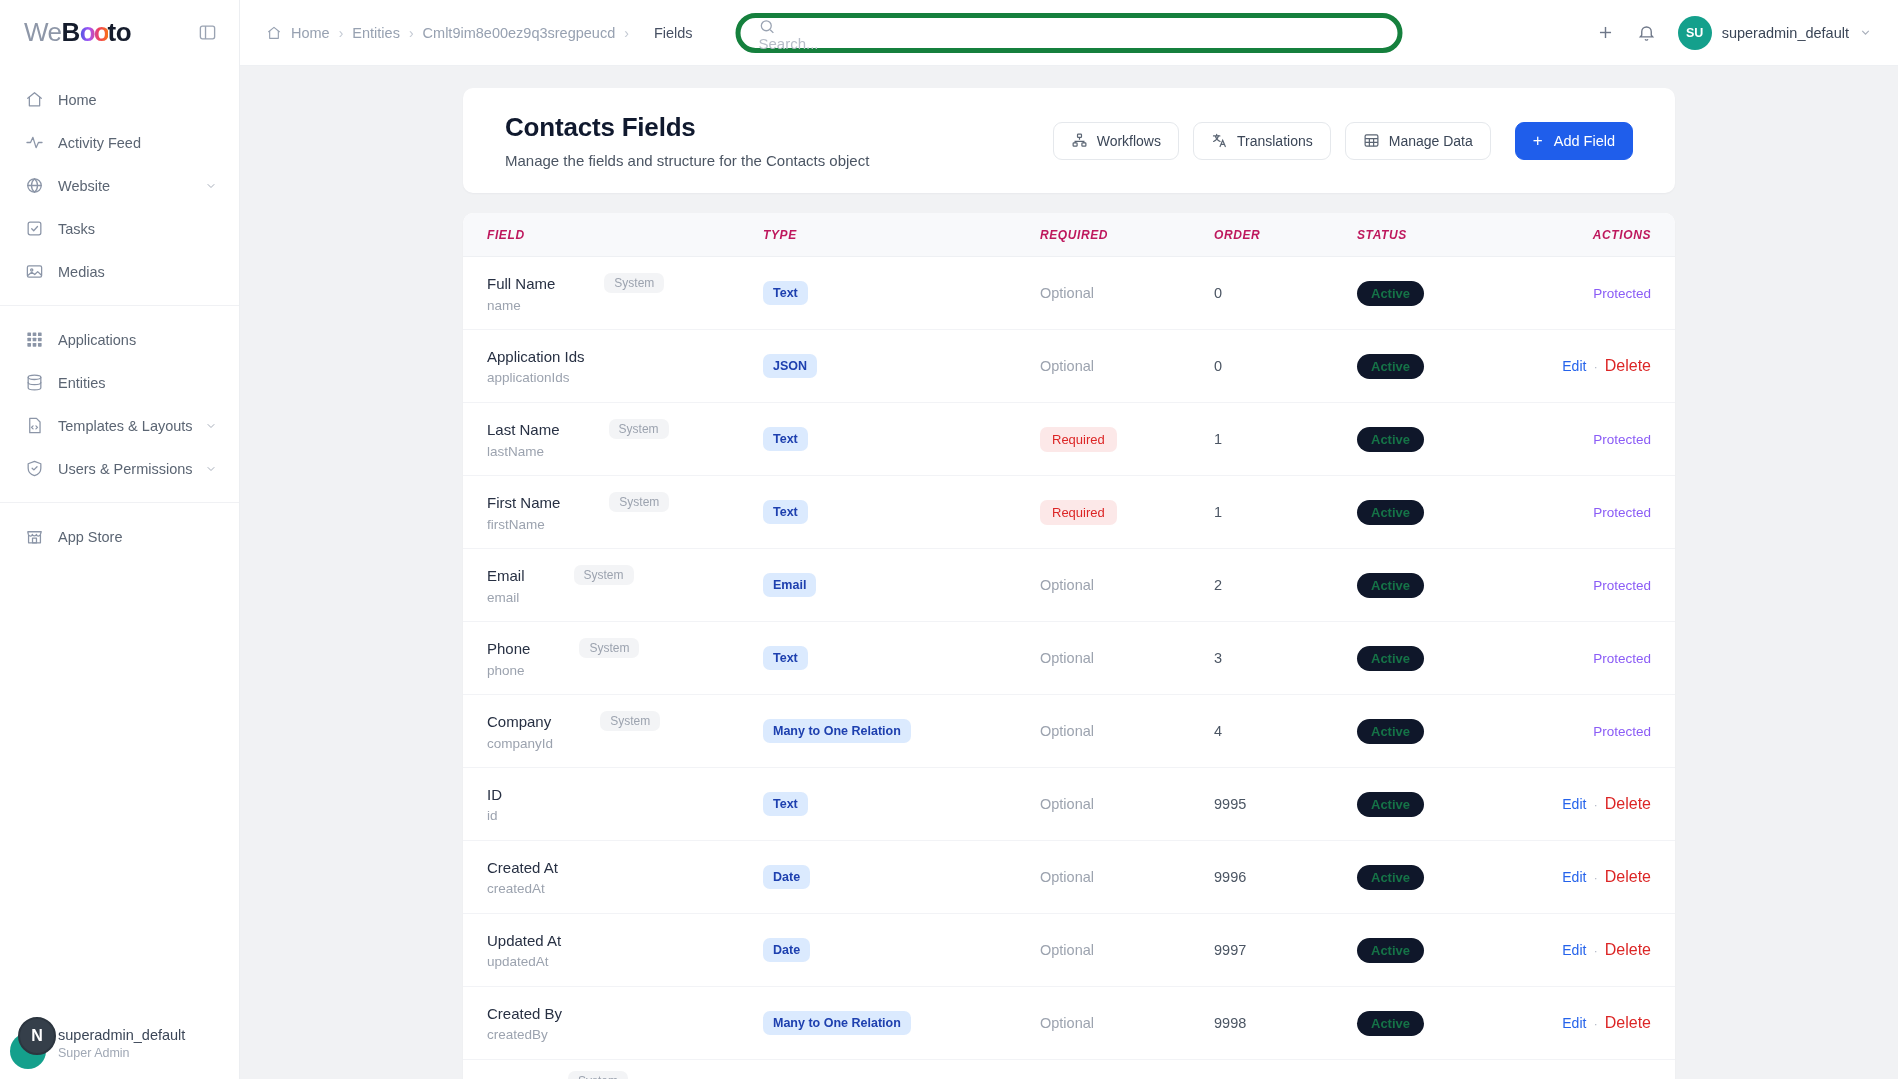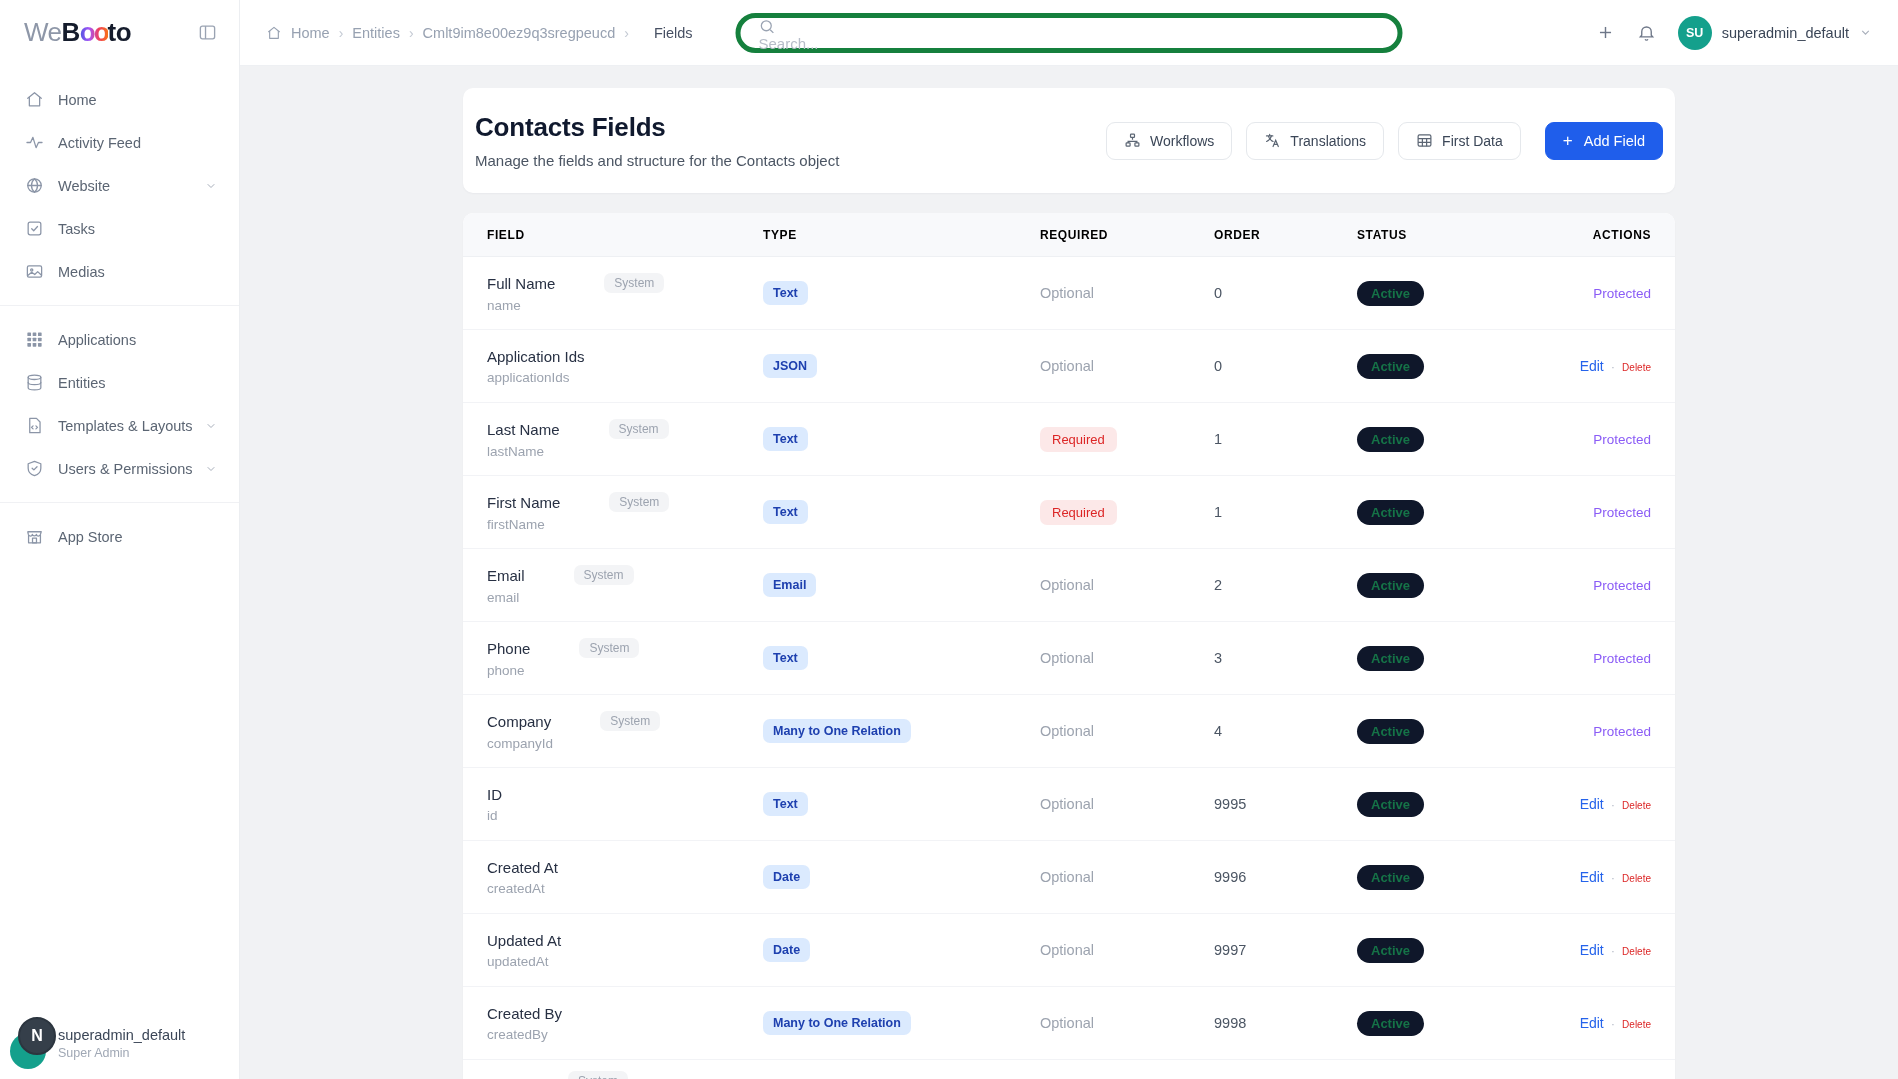--- a/index.html
+++ b/index.html
@@ -44,48 +44,48 @@
   .icon-btn { color:#6e7788; display:flex; cursor:pointer; }
   .user-chip { display:flex; align-items:center; gap:10px; cursor:pointer; }
   .avatar { width:34px; height:34px; border-radius:50%; background:#14a08c; color:#fff; font-size:12.5px; font-weight:700; display:flex; align-items:center; justify-content:center; }
   .user-name { font-size:14.5px; color:#3b4657; }
   .user-chev { color:#a7aeba; display:flex; }
 
   
   .main { flex:1; overflow:hidden; }
   .content { width:1212px; margin:22px auto 0; }
   .card { background:#fff; border-radius:10px; box-shadow:0 1px 2px rgba(16,24,40,.04); }
-  .page-head { padding:24px 12px; display:flex; align-items:center; }
+  .page-head { padding:24px 42px; display:flex; align-items:center; }
   .page-title { font-size:26px; font-weight:800; color:#10192e; letter-spacing:-0.2px; }
   .page-sub { font-size:15px; color:#4b5563; margin-top:9px; }
   .head-actions { margin-left:auto; display:flex; align-items:center; gap:14px; }
   .btn { height:38px; display:flex; align-items:center; gap:9px; padding:0 17px; border:1px solid #e5e8ec; border-radius:9px; background:#fff; font-size:14px; color:#3b4657; cursor:pointer; font-family:"Liberation Sans",sans-serif; }
   .btn svg { color:#5b6573; }
   .btn-primary { background:#1f5eeb; border-color:#1f5eeb; color:#fff; margin-left:10px; font-size:14.5px; }
   .btn-primary .plus { font-size:17px; font-weight:400; margin-right:2px; }
 
   
   .table-card { margin-top:20px; min-height:900px; overflow:hidden; }
   .tgrid { display:grid; grid-template-columns:276px 277px 174px 143px 160px 1fr; align-items:center; padding:0 24px; }
   .thead { height:44px; background:#f8f9fb; border-bottom:1px solid #eef0f3; border-top-left-radius:10px; border-top-right-radius:10px; }
-  .th { font-size:12px; color:#000000; letter-spacing:0.6px; font-weight:700; }
+  .th { font-size:12px; color:#be185d; letter-spacing:0.6px; font-weight:700;font-style:italic; }
   .th.actions, .td.actions { text-align:right; }
   .trow { height:73px; border-bottom:1px solid #f2f3f6; }
   .fname-line { display:flex; align-items:center;gap:40px; }
   .fname { font-size:15px; color:#273043; }
   .badge-system { margin-left:9px; background:#f3f4f6; color:#9ca3af; font-size:12px; padding:3px 10px; border-radius:7px; }
   .fkey { font-size:13.5px; color:#9ca3af; margin-top:5px; }
   .badge-type { display:inline-block; background:#dbeafe; color:#1e40af; font-size:12.5px; font-weight:700; padding:5px 10px; border-radius:7px; }
   .req-optional { font-size:14.5px; color:#9ca3af; }
   .badge-required { display:inline-block; background:#fce8e8; color:#dc2626; font-size:13px; font-weight:500; padding:5px 12px; border-radius:7px; }
   .order-val { font-size:14.5px; color:#4b5563; }
   .badge-active { display:inline-block; background:#0f172a; color:#157347; font-size:13px; font-weight:600; padding:5px 14px; border-radius:999px; }
   .protected { font-size:13.5px; color:#8b5cf6; }
   .link-edit { color:#2563eb; font-size:14px; cursor:pointer; }
-  .link-delete { color:#dc2626; font-size:10px; cursor:pointer; }
+  .link-delete { color:#dc2626; font-size:16px; cursor:pointer; }
   .act-dot { color:#b6bcc8; margin:0 7px; font-size:13px; }
   .trow-partial { height:20px; border-bottom:none; display:block; padding-top:11px; overflow:hidden; }
   .trow-partial .badge-system { margin-left:105px; }
 </style>
 </head>
 <body>
 
 <aside class="sidebar">
   <div class="logo-row">
     <div class="logo"><span class="lg-we">We</span><span class="lg-b">B</span><span class="lg-oo">oo</span><span class="lg-to">to</span></div>
@@ -307,21 +307,21 @@
               </span>
               <span>Translations</span>
             </button>
             <button class="btn">
               <span style="display:flex">
                 <svg width="17" height="17" viewBox="0 0 24 24" fill="none" stroke="currentColor" stroke-width="1.7">
                   <rect x="3" y="4" width="18" height="16" rx="2"></rect>
                   <path d="M3 9.3h18M3 14.6h18M9 9.3V20M15 9.3V20"></path>
                 </svg>
               </span>
-              <span>First Data</span>
+              <span>Manage Data</span>
             </button>
             <button class="btn btn-primary">
               <span class="plus">+</span>
               <span>Add Field</span>
             </button>
           </div>
       </section>
 
       <section class="card table-card">
         <div class="tgrid thead" id="thead">

